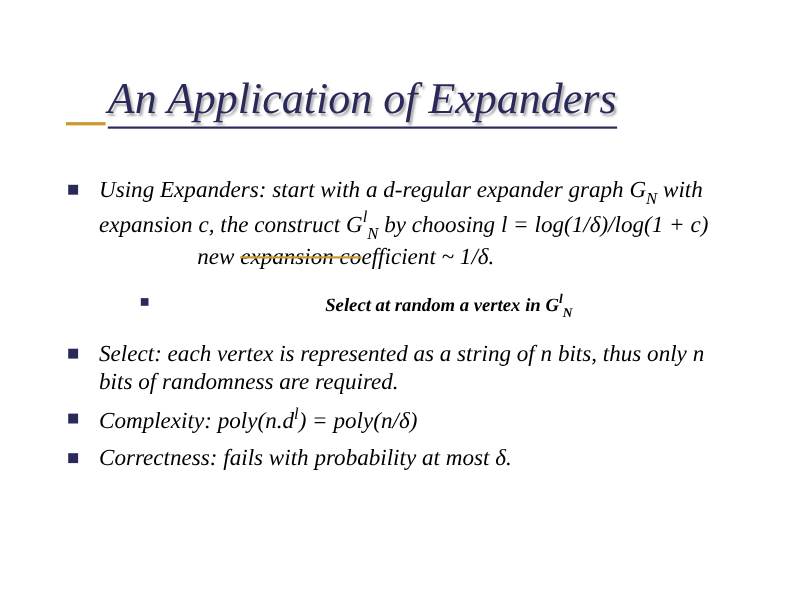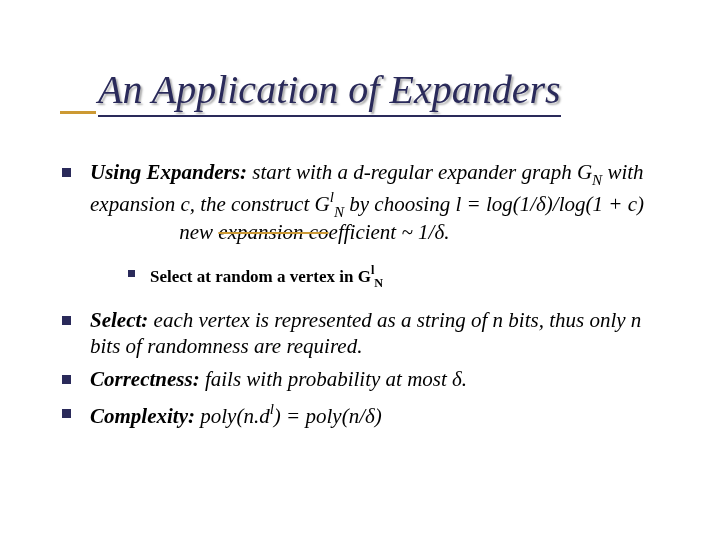--- a/index.html
+++ b/index.html
@@ -62,33 +62,35 @@
     background: #2a2a5a;
   }
   .lvl2-group {
     margin: 18px 0 18px 38px;
   }
   .lvl2 {
     position: relative;
     padding-left: 22px;
     font-size: 17px;
     font-weight: bold;
+    font-style: italic;
     line-height: 1.25;
     margin-bottom: 2px;
+    text-align: center;
   }
   .lvl2 > .bullet {
     position: absolute;
     left: 0;
     top: 6px;
     width: 7px;
     height: 7px;
     background: #2a2a5a;
   }
   .ital { font-style: italic; }
-  .bold { font-weight: bold; }
+  .bold { font-weight: normal; }
   .sub { font-size: 0.72em; vertical-align: sub; position: relative; top: 0.05em; }
   .sup { font-size: 0.72em; vertical-align: super; position: relative; top: -0.05em; }
   .strike {
     text-decoration: line-through;
     text-decoration-color: #cc9933;
     text-decoration-thickness: 2px;
   }
 </style>
 </head>
 <body>
@@ -120,25 +122,25 @@
     <div class="lvl1">
       <span class="bullet"></span>
       <span class="ital">
         <span class="bold">Select:</span><span> each vertex is represented as a string of n bits, thus only n bits of randomness are required.</span>
       </span>
     </div>
 
     <div class="lvl1">
       <span class="bullet"></span>
       <span class="ital">
-        <span class="bold">Correctness:</span><span> fails with probability at most δ.</span>
+        <span class="bold">Complexity:</span><span> poly(n.d</span><span class="sup">l</span><span>) = poly(n/δ)</span>
       </span>
     </div>
 
     <div class="lvl1">
       <span class="bullet"></span>
       <span class="ital">
-        <span class="bold">Complexity:</span><span> poly(n.d</span><span class="sup">l</span><span>) = poly(n/δ)</span>
+        <span class="bold">Correctness:</span><span> fails with probability at most δ.</span>
       </span>
     </div>
 
   </div>
 </div>
 
 </body></html>

